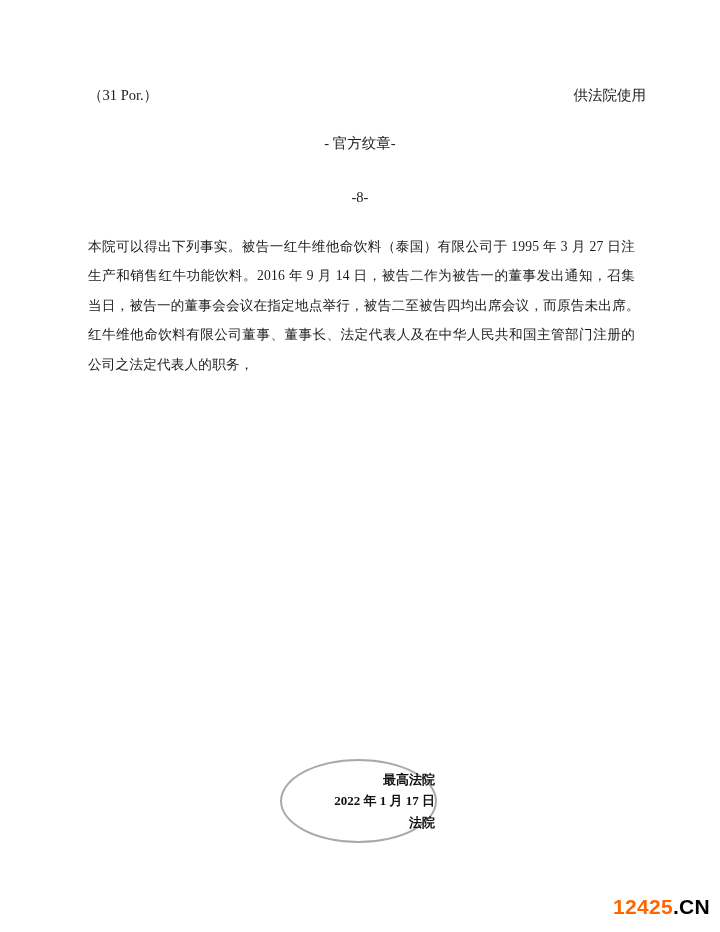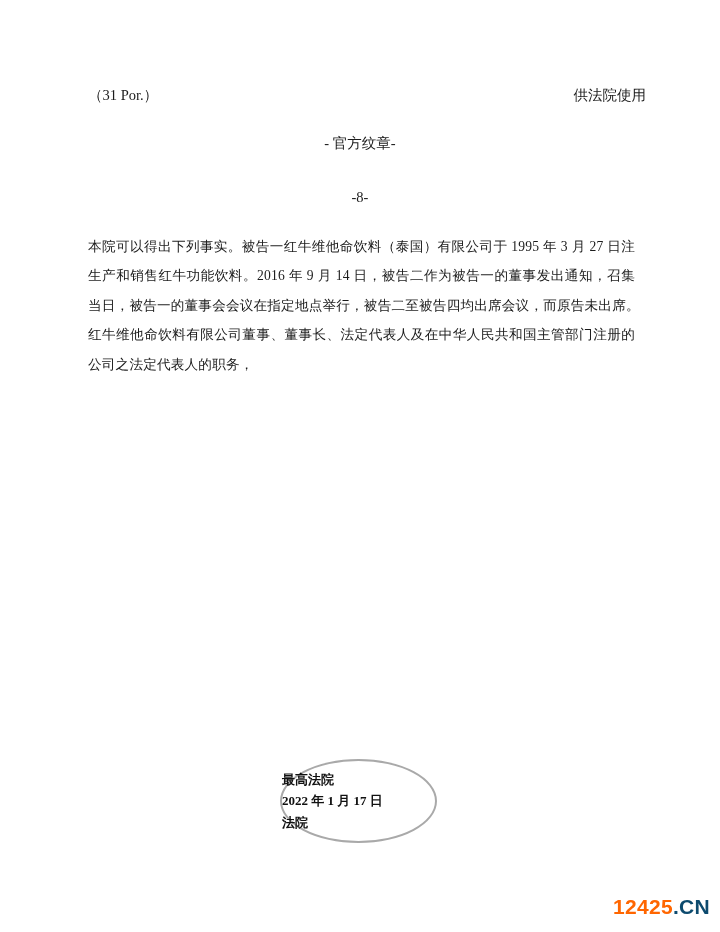--- a/index.html
+++ b/index.html
@@ -63,38 +63,38 @@
     left: 280px;
     top: 759px;
     width: 157px;
     height: 84px;
     box-sizing: border-box;
     border: 2.5px solid #a9a9a9;
     border-radius: 50%;
     display: flex;
     flex-direction: column;
     justify-content: center;
-    align-items: flex-start;
+    align-items: flex-end;
     text-align: center;
     font-weight: bold;
     font-size: 13px;
     line-height: 21.5px;
     color: #111111;
   }
   .watermark {
     position: absolute;
     right: 10px;
     bottom: 13px;
     font-family: "Liberation Sans", "DejaVu Sans", sans-serif;
     font-weight: bold;
     font-size: 21px;
     letter-spacing: 0.3px;
   }
   .wm-number { color: #ff6600; text-align: center; }
-  .wm-suffix { color: #0c4a6e; text-align: center; }
+  .wm-suffix { color: #000000; text-align: center; }
 </style>
 </head>
 <body>
 
 <div class="page-header">
   <span>（31 Por.）</span>
   <span>供法院使用</span>
 </div>
 
 <div class="seal-note">- 官方纹章-</div>

